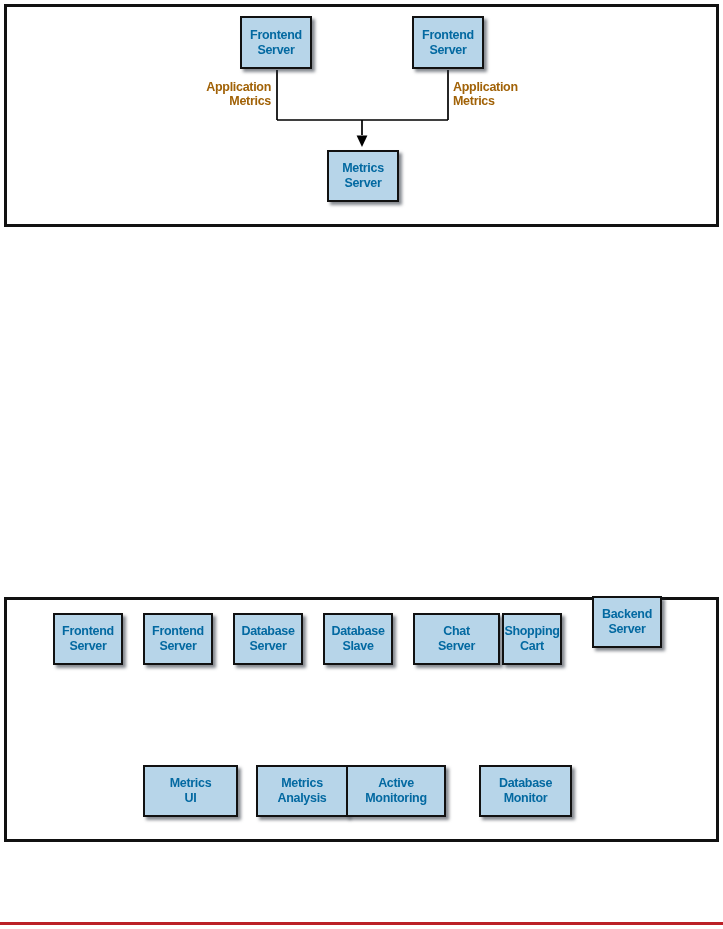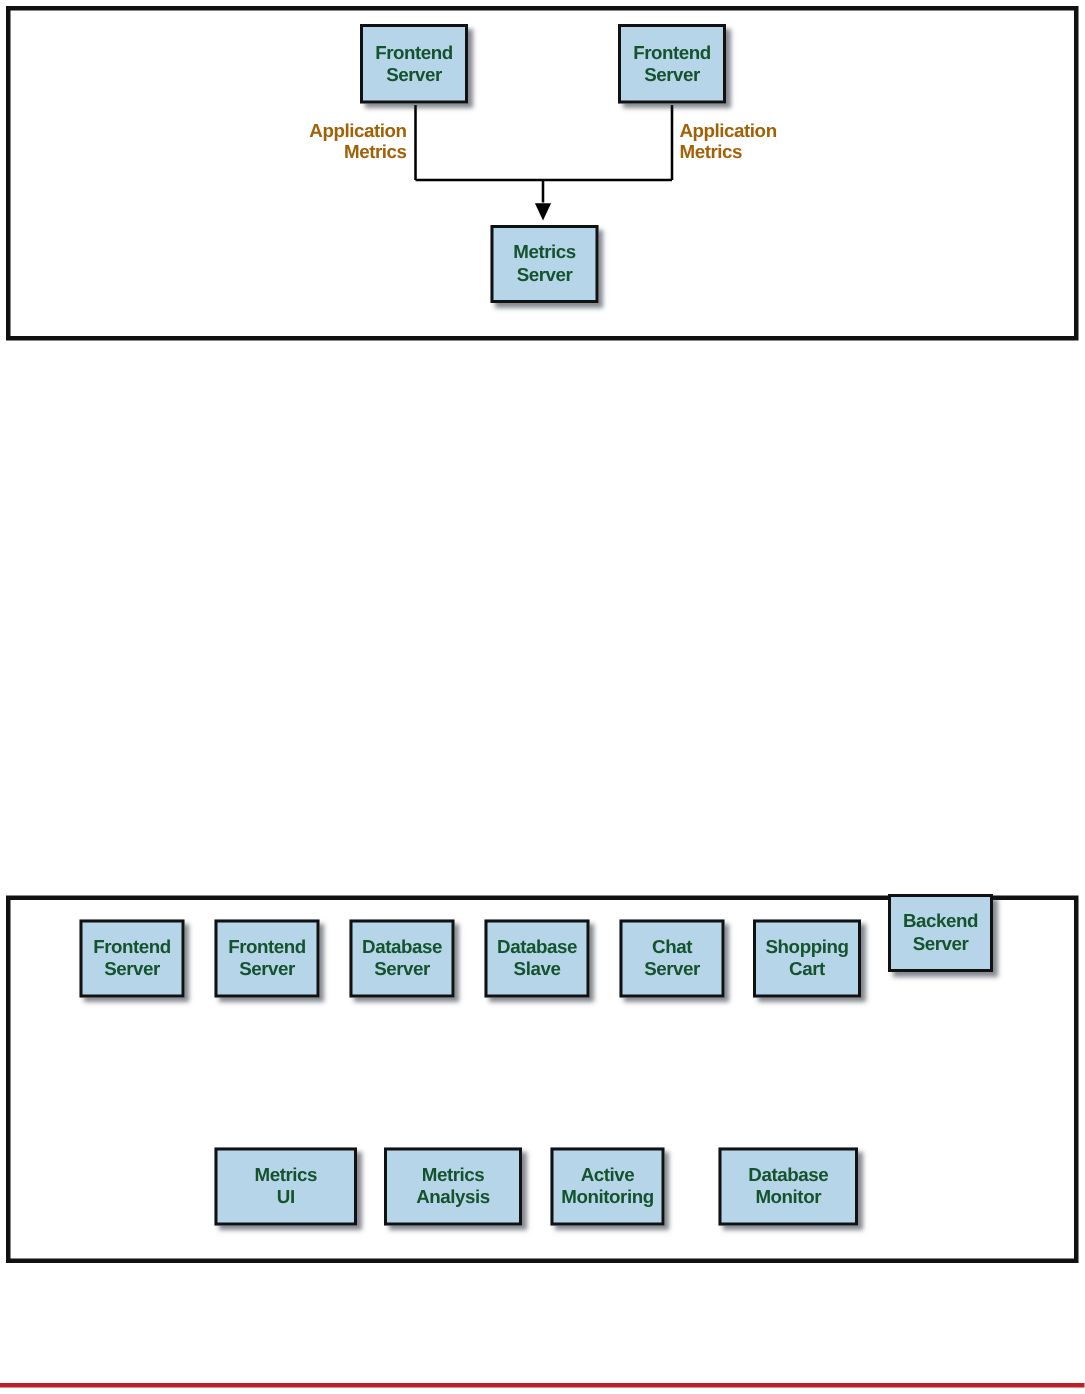--- a/index.html
+++ b/index.html
@@ -9,21 +9,21 @@
   .wires{position:absolute;left:0;top:0;pointer-events:none;}
   .wires path.line{fill:none;stroke:var(--connector,#000);stroke-width:1.7;}
   .wires path.ah{fill:var(--connector,#000);stroke:none;}
   .node{position:absolute;box-sizing:border-box;
         background:var(--node-fill,#b7d5e9);
         border:2.5px solid var(--node-border,#111);
         box-shadow:3px 3px 3px rgba(35,42,52,.55);
         display:flex;align-items:center;justify-content:center;
         text-align:center;white-space:pre-line;
         font-size:12.5px;line-height:1.18;font-weight:600;
-        letter-spacing:-0.3px;color:#14532d;}
+        letter-spacing:-0.3px;color:#0369a1;}
   .edge-label{position:absolute;white-space:pre-line;font-size:12.5px;
         line-height:1.1;font-weight:600;letter-spacing:-0.3px;color:#a16207;}
   .rule{position:absolute;left:0;width:723px;height:3px;background:var(--rule,#bb2026);}
 </style>
 </head>
 <body>
 
 <div class="frame" style="left:4px;top:4px;width:715px;height:223px;"></div>
 
 <svg class="wires" width="723" height="929" viewBox="0 0 723 929">
@@ -78,29 +78,29 @@
 <div class="frame" style="left:4px;top:597px;width:715px;height:245px;"></div>
 
 <div class="node" style="left:53px;top:613px;width:70px;height:52px;">Frontend
 Server</div>
 <div class="node" style="left:143px;top:613px;width:70px;height:52px;">Frontend
 Server</div>
 <div class="node" style="left:233px;top:613px;width:70px;height:52px;">Database
 Server</div>
 <div class="node" style="left:323px;top:613px;width:70px;height:52px;">Database
 Slave</div>
-<div class="node" style="left:413px;top:613px;width:70px;height:52px;">Chat
+<div class="node" style="left:413px;top:613px;width:87px;height:52px;">Chat
 Server</div>
-<div class="node" style="left:502px;top:613px;width:72px;height:52px;">Shopping
+<div class="node" style="left:502px;top:613px;width:60px;height:52px;">Shopping
 Cart</div>
 <div class="node" style="left:592px;top:596px;width:70px;height:52px;">Backend
 Server</div>
 
 <div class="node" style="left:143px;top:765px;width:95px;height:52px;">Metrics
 UI</div>
 <div class="node" style="left:256px;top:765px;width:92px;height:52px;">Metrics
 Analysis</div>
-<div class="node" style="left:367px;top:765px;width:76px;height:52px;">Active
+<div class="node" style="left:346px;top:765px;width:100px;height:52px;">Active
 Monitoring</div>
 <div class="node" style="left:479px;top:765px;width:93px;height:52px;">Database
 Monitor</div>
 
 <div class="rule" style="top:922px;"></div>
 
 </body></html>

